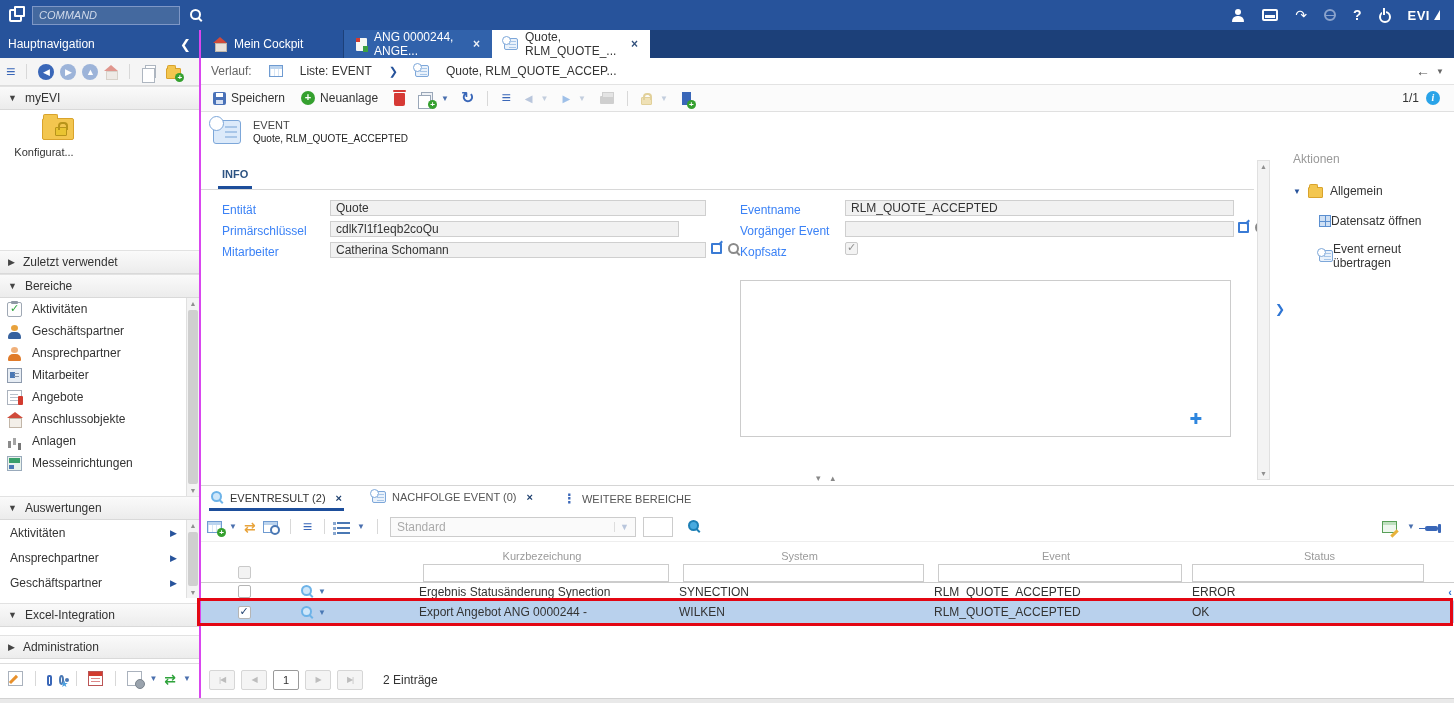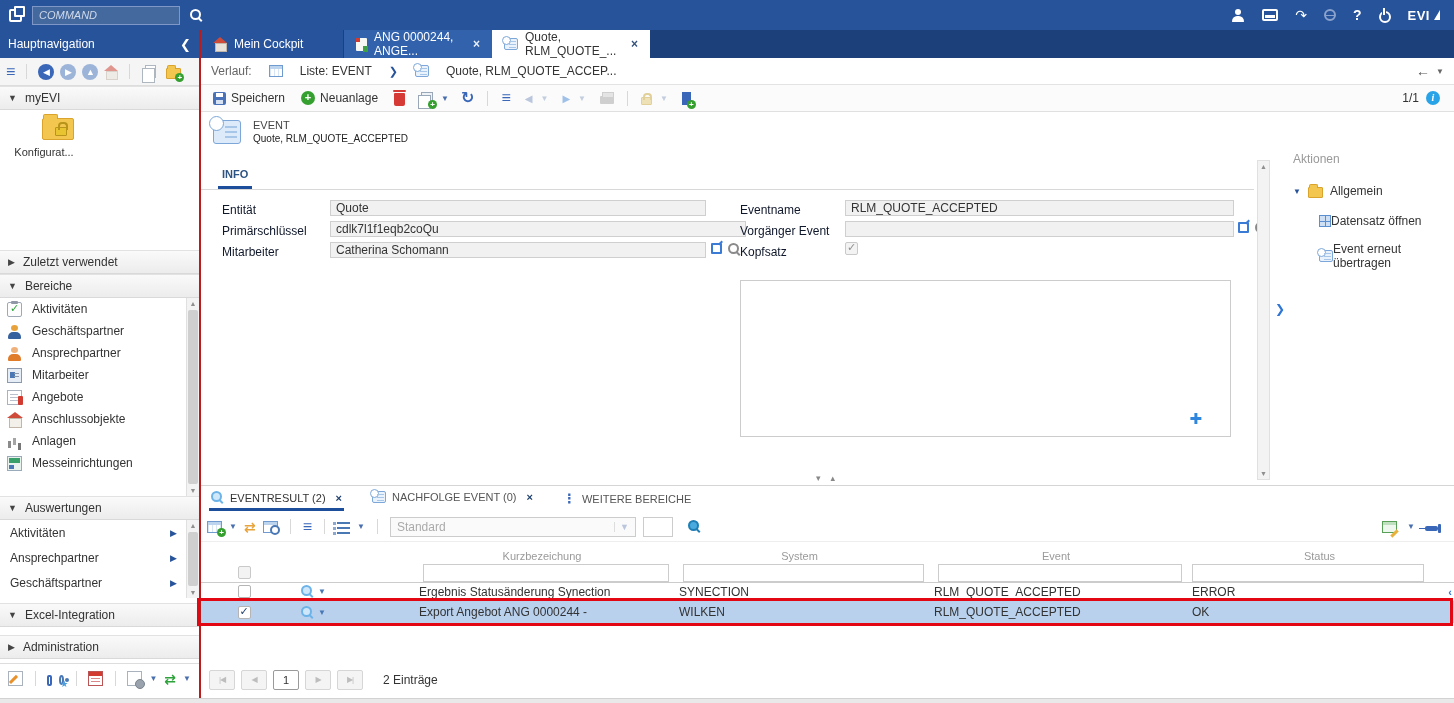--- a/index.html
+++ b/index.html
@@ -30,21 +30,21 @@
   .ic-tray::after{content:"";position:absolute;left:1px;right:1px;bottom:1px;height:3px;background:#fff}
   .gly{color:#fff;font-size:14px;line-height:14px}
   .ic-globe{width:12px;height:12px;border:2px solid #8ba3cc;border-radius:50%}
   .ic-globe::before{content:"";position:absolute;left:0;right:0;top:4px;height:1px;background:#8ba3cc}
   .ic-power{width:12px;height:12px;border:2px solid #fff;border-radius:50%;margin-top:3px}
   .ic-power::before{content:"";position:absolute;top:-5px;left:2px;width:2px;height:7px;background:#fff;box-shadow:0 0 0 1px #27539b}
   #logo{display:flex;align-items:center;gap:2px;color:#fff;font-weight:bold;font-size:13px;letter-spacing:.5px}
   .ic-sail{width:0;height:0;border-left:6px solid transparent;border-bottom:10px solid #fff;margin-left:2px}
 
   
-  #sidebar{position:absolute;left:0;top:30px;width:201px;bottom:0;background:#fff;border-right:2px solid #b91c1c}
+  #sidebar{position:absolute;left:0;top:30px;width:201px;bottom:0;background:#fff;border-right:2px solid #d946ef}
   .side-head{height:28px;background:#27539b;color:#fff;display:flex;align-items:center;padding:0 8px;font-size:12px}
   .side-head .chev{margin-left:auto;font-weight:bold;font-size:13px;cursor:pointer}
   .side-tools{height:28px;background:#f5f5f5;border-bottom:1px solid #ddd;display:flex;align-items:center;padding:0 6px;gap:6px}
   .ham{color:#3a67b8;font-size:16px;font-weight:bold;line-height:16px}
   .navc{width:16px;height:16px;border-radius:50%;background:#3a67b8;color:#fff;text-align:center;font-size:9px;line-height:16px}
   .navc.dim{background:#9db4d9}
   .house{width:14px;height:12px;opacity:.55}
   .house::before{content:"";position:absolute;left:0;top:-1px;border-left:7px solid transparent;border-right:7px solid transparent;border-bottom:6px solid #d04a3a}
   .house::after{content:"";position:absolute;left:2px;top:5px;width:10px;height:7px;background:#e9e2da;border:1px solid #c2b6a8}
   .house.full{opacity:1}
@@ -163,21 +163,21 @@
   
   #content{position:absolute;left:0;top:82px;right:0;height:374px;background:#fff;border-bottom:1px solid #d5d5d5}
   .rec-head-icon{position:absolute;left:12px;top:8px;width:28px;height:24px;border:1px solid #7da7d9;background:#dceafa;border-radius:3px}
   .rec-head-icon::before{content:"";position:absolute;left:-5px;top:-5px;width:13px;height:13px;border-radius:50%;background:#fff;border:1px solid #7da7d9}
   .rec-head-icon::after{content:"";position:absolute;right:3px;top:5px;width:12px;height:2px;background:#a8c6e8;box-shadow:0 5px #a8c6e8,0 10px #a8c6e8}
   .rec-type{position:absolute;left:52px;top:7px;font-size:11px;color:#444}
   .rec-title{position:absolute;left:52px;top:21px;font-size:10px;color:#222}
   #info-tabs{position:absolute;left:0;top:52px;right:200px;height:26px;border-bottom:1px solid #d8d8d8}
   .info-tab{position:absolute;left:17px;top:4px;padding:0 4px 6px;color:#2d5382;font-weight:bold;font-size:11px;border-bottom:3px solid #1d4e9b;cursor:pointer}
 
-  .fl{position:absolute;color:#0f172a}
+  .fl{position:absolute;color:#3b82f6}
   .finput{position:absolute;height:16px;background:#f1f1f1;border:1px solid #cfcfcf;font-size:12px;color:#333;padding:0 5px;font-family:inherit}
   .finput.empty{background:#f1f1f1}
   .ic-extlink{width:11px;height:11px;border:2px solid #3a7bd5;border-radius:1px}
   .ic-extlink::after{content:"";position:absolute;right:-3px;top:-3px;width:5px;height:2px;background:#3a7bd5;transform:rotate(-45deg)}
   .cb{width:13px;height:13px;background:#fff;border:1px solid #b5b5b5;border-radius:2px;display:inline-block;position:relative}
   .cb.dis{background:#f3f3f3;border-color:#c9c9c9}
   .cb.checked::after{content:"\2713";position:absolute;left:1px;top:-2px;font-size:11px;font-weight:bold;color:#8f8f8f}
   .cb.checked.navy::after{color:#1d3f6e}
   .bigpanel{position:absolute;left:539px;top:168px;width:491px;height:157px;border:1px solid #ccc;background:#fff}
   .movecross{position:absolute;right:28px;bottom:8px;color:#2e86de;font-size:15px;font-weight:bold}
@@ -465,21 +465,21 @@
     <div class="rec-type">EVENT</div>
     <div class="rec-title">Quote, RLM_QUOTE_ACCEPTED</div>
 
     <div id="info-tabs">
       <span class="info-tab">INFO</span>
     </div>
 
     <span class="fl" style="left:21px;top:91px">Entität</span>
     <input class="finput" style="left: 129px; top: 88px; width: 376px;" readonly="" value="Quote">
     <span class="fl" style="left:21px;top:112px">Primärschlüssel</span>
-    <input class="finput" style="left: 129px; top: 109px; width: 416px;" readonly="" value="cdlk7l1f1eqb2coQu">
+    <input class="finput" style="left: 129px; top: 109px; width: 349px;" readonly="" value="cdlk7l1f1eqb2coQu">
     <span class="fl" style="left:21px;top:133px">Mitarbeiter</span>
     <input class="finput" style="left: 129px; top: 130px; width: 376px;" readonly="" value="Catherina Schomann">
     <span class="ic ic-extlink" style="position:absolute;left:510px;top:131px"></span>
     <span class="ic mag gray" style="position:absolute;left:527px;top:131px"></span>
 
     <span class="fl" style="left:539px;top:91px">Eventname</span>
     <input class="finput" style="left: 644px; top: 88px; width: 389px;" readonly="" value="RLM_QUOTE_ACCEPTED">
     <span class="fl" style="left:539px;top:112px">Vorgänger Event</span>
     <input class="finput empty" style="left: 644px; top: 109px; width: 389px;" readonly="" value="">
     <span class="ic ic-extlink" style="position:absolute;left:1037px;top:110px"></span>

